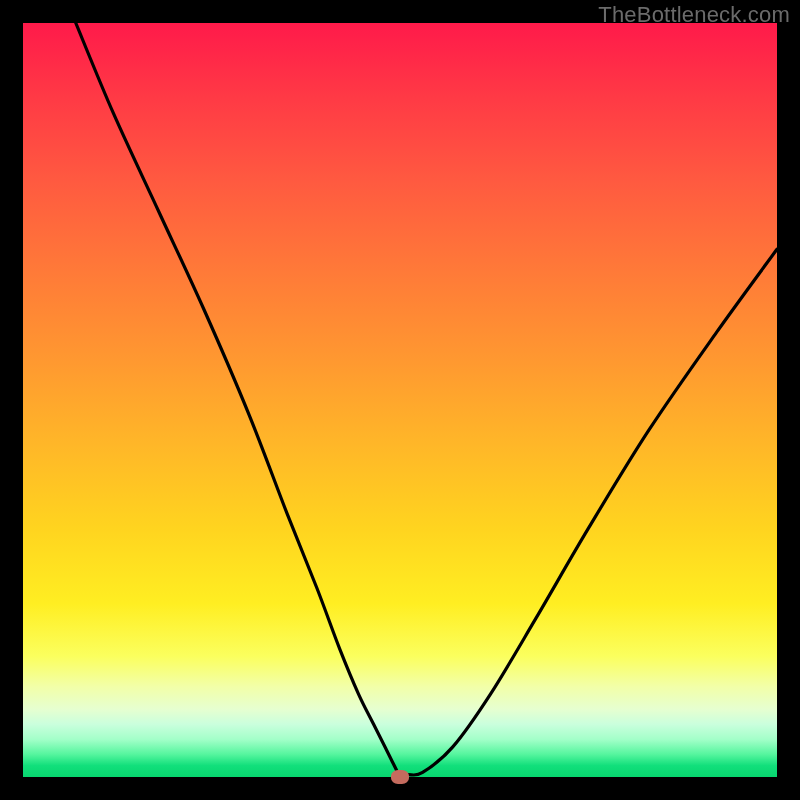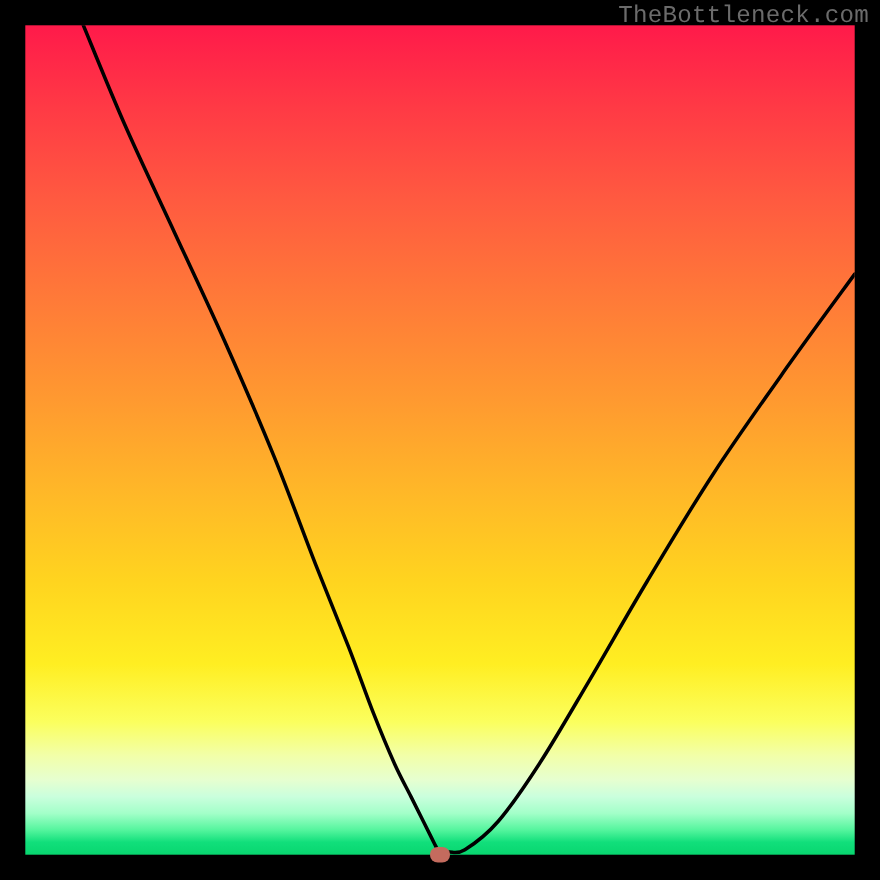--- a/index.html
+++ b/index.html
@@ -9,21 +9,20 @@
     height: 800px;
     background: #000;
     font-family: Arial, Helvetica, sans-serif;
     overflow: hidden;
   }
   .frame {
     position: relative;
     width: 800px;
     height: 800px;
     background: #000;
-    font-family: Liberation Mono, monospace;
   }
   .watermark {
     position: absolute;
     top: 2px;
     right: 10px;
     color: #6b6b6b;
     font-size: 22px;
     font-weight: 500;
     letter-spacing: 0.2px;
     z-index: 6;

